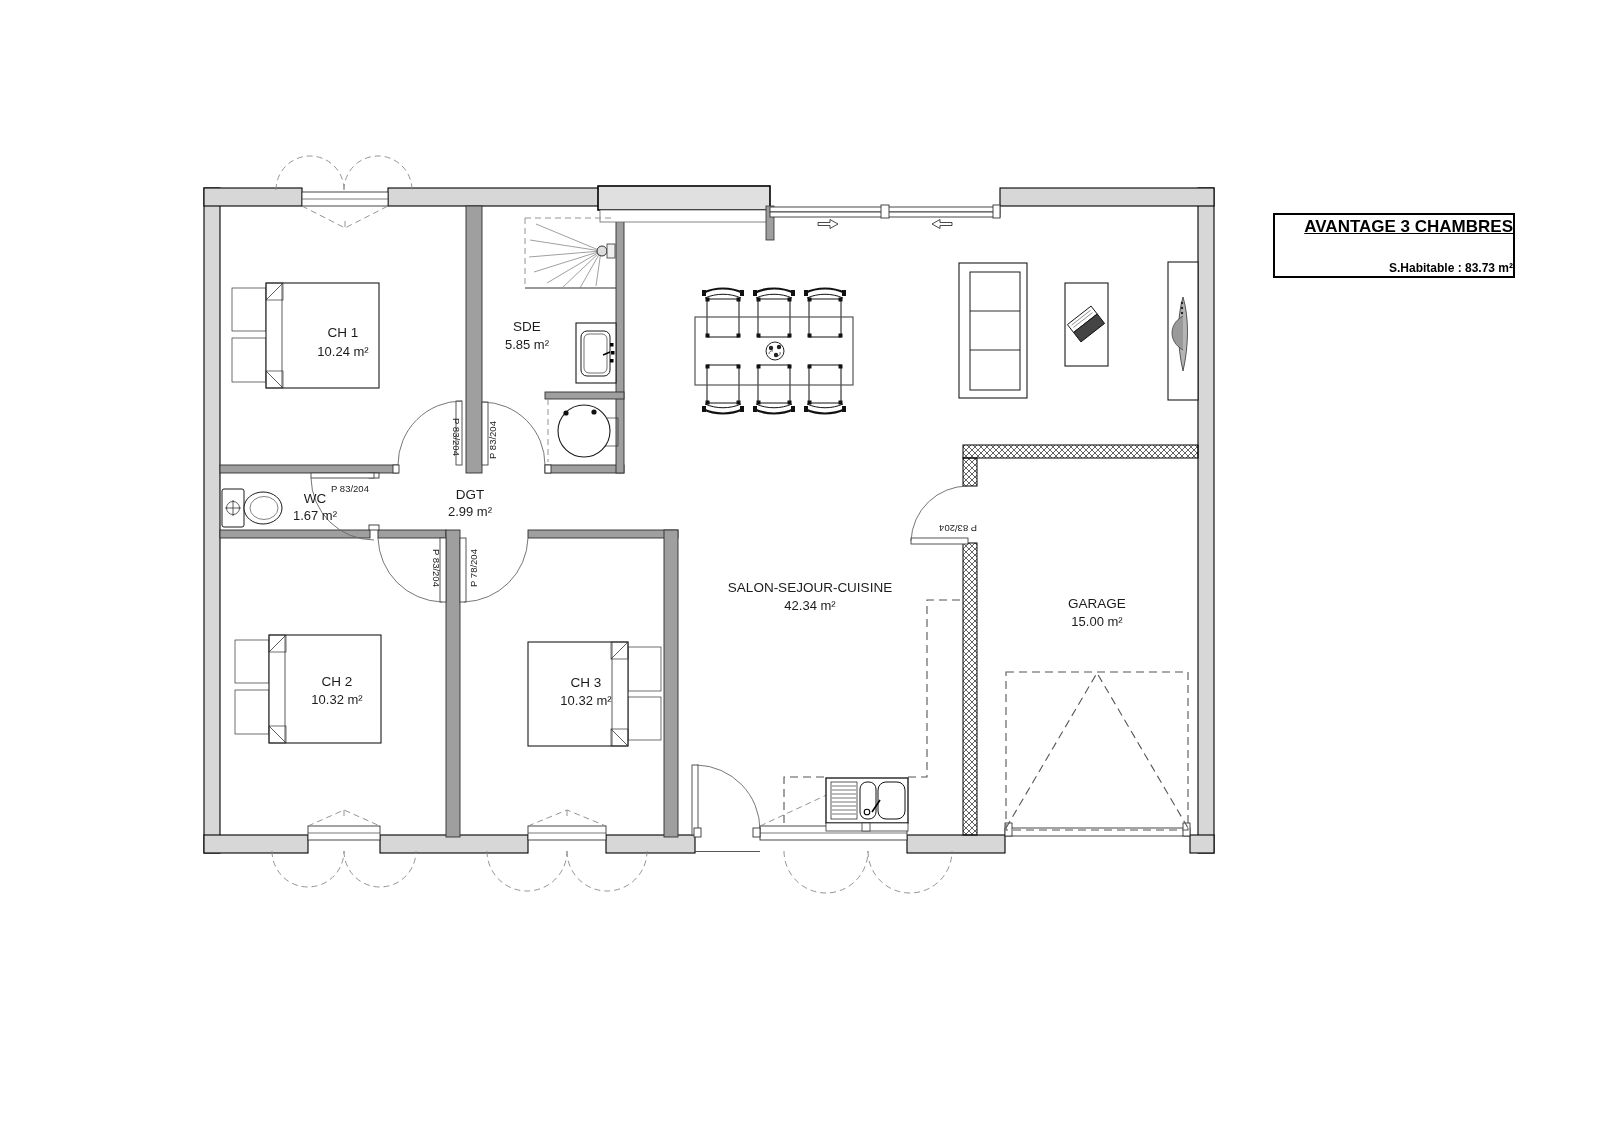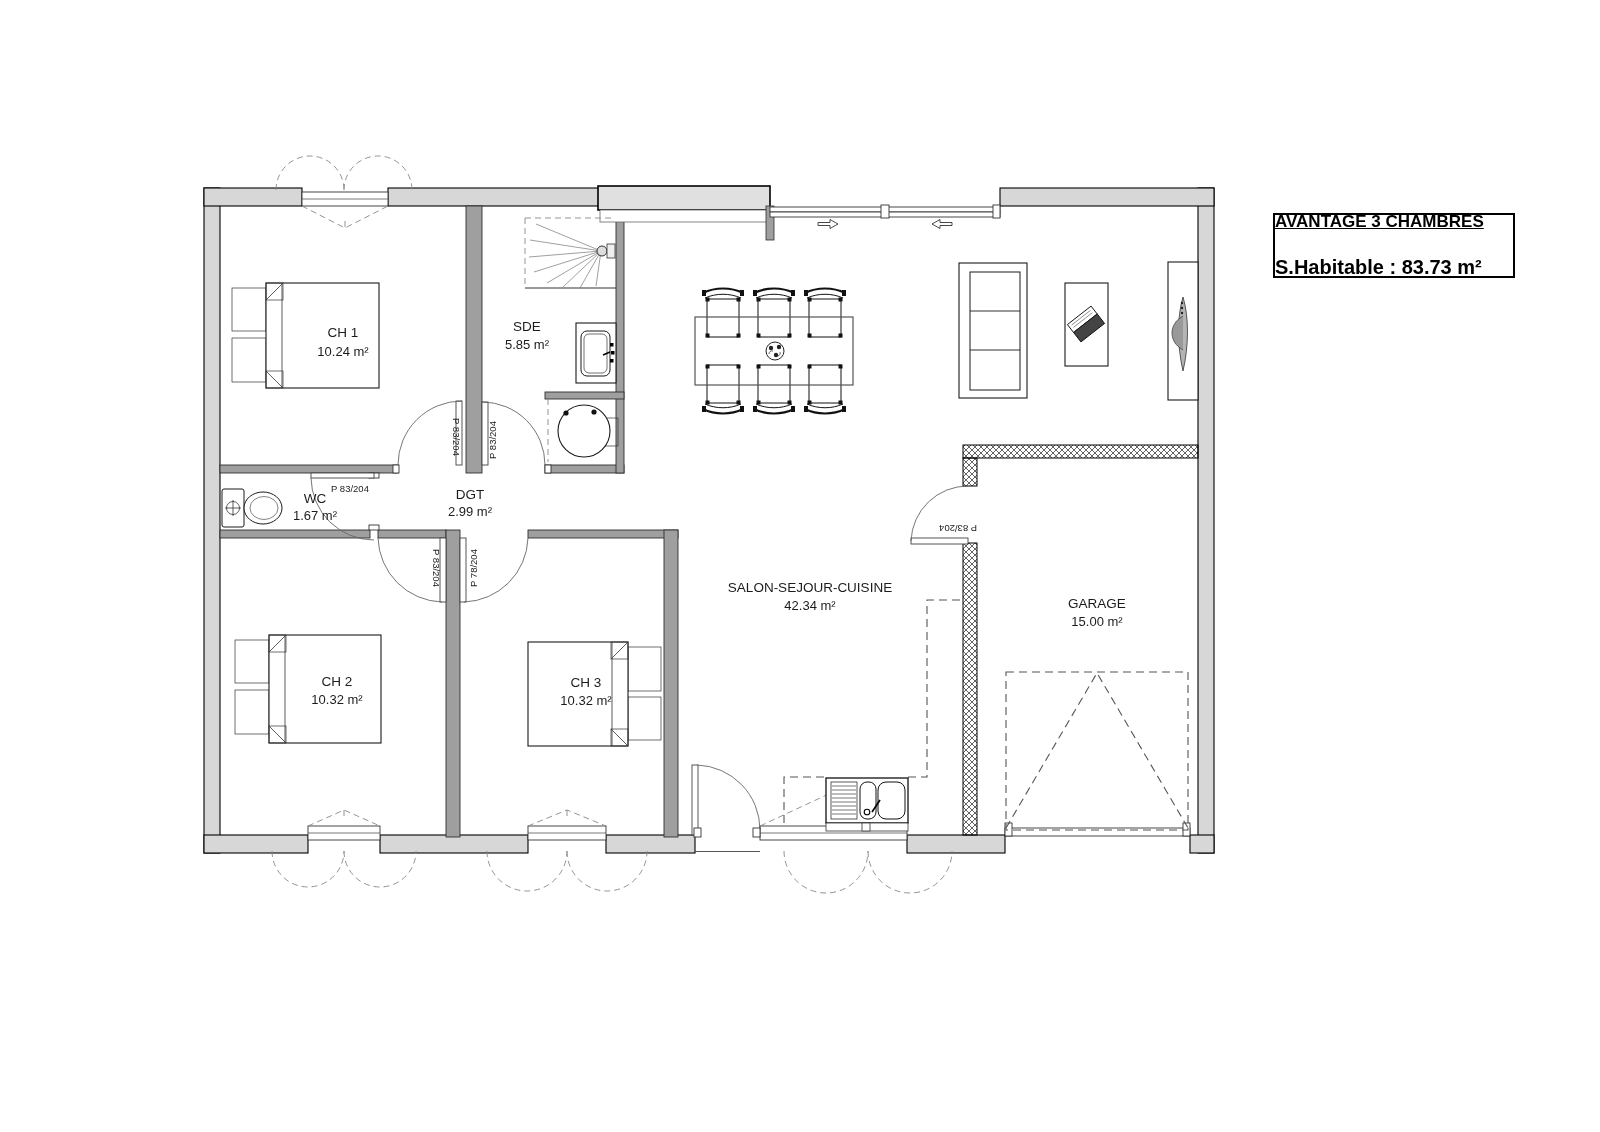--- a/index.html
+++ b/index.html
@@ -19,23 +19,23 @@
   .win{fill:#ffffff;stroke:#333;stroke-width:0.9;}
   .glass{stroke:#555;stroke-width:0.8;}
   text{fill:#1c1c1c;}
   .rl{font-size:13.5px;}
   .ra{font-size:13px;}
   .dl{font-size:9.5px;fill:#222;}
   .mid{text-anchor:middle;}
   
   .title-block{position:absolute;left:1273px;top:213px;width:242px;height:65px;
     border:2px solid #000;background:#fff;box-sizing:border-box;
-    display:flex;flex-direction:column;align-items:flex-start;justify-content:center;gap:3px;}
+    display:flex;flex-direction:column;align-items:flex-end;justify-content:center;gap:3px;}
   .tb-title{font-size:17px;font-weight:bold;text-decoration:underline;color:#000;white-space:nowrap;}
-  .tb-sub{font-size:20px;font-weight:bold;color:#000;white-space:nowrap;margin-top:21px;}
+  .tb-sub{font-size:12px;font-weight:bold;color:#000;white-space:nowrap;margin-top:21px;}
 </style>
 </head>
 <body>
 
 <div class="stage">
 <svg width="1600" height="1132" viewBox="0 0 1600 1132">
   <defs>
     <pattern id="hatch" width="6" height="6" patternUnits="userSpaceOnUse">
       <path d="M0,6 L6,0 M0,0 L6,6" stroke="#222" stroke-width="0.7"></path>
     </pattern>

